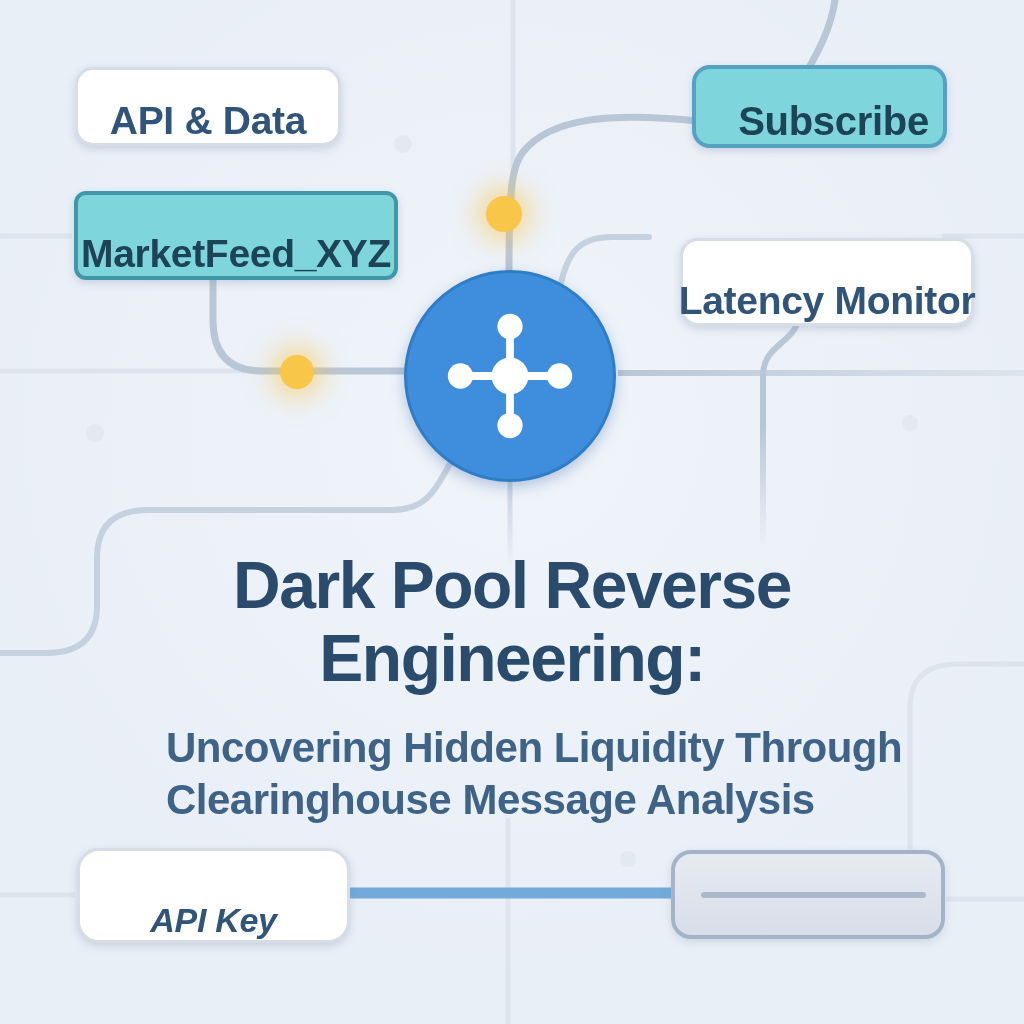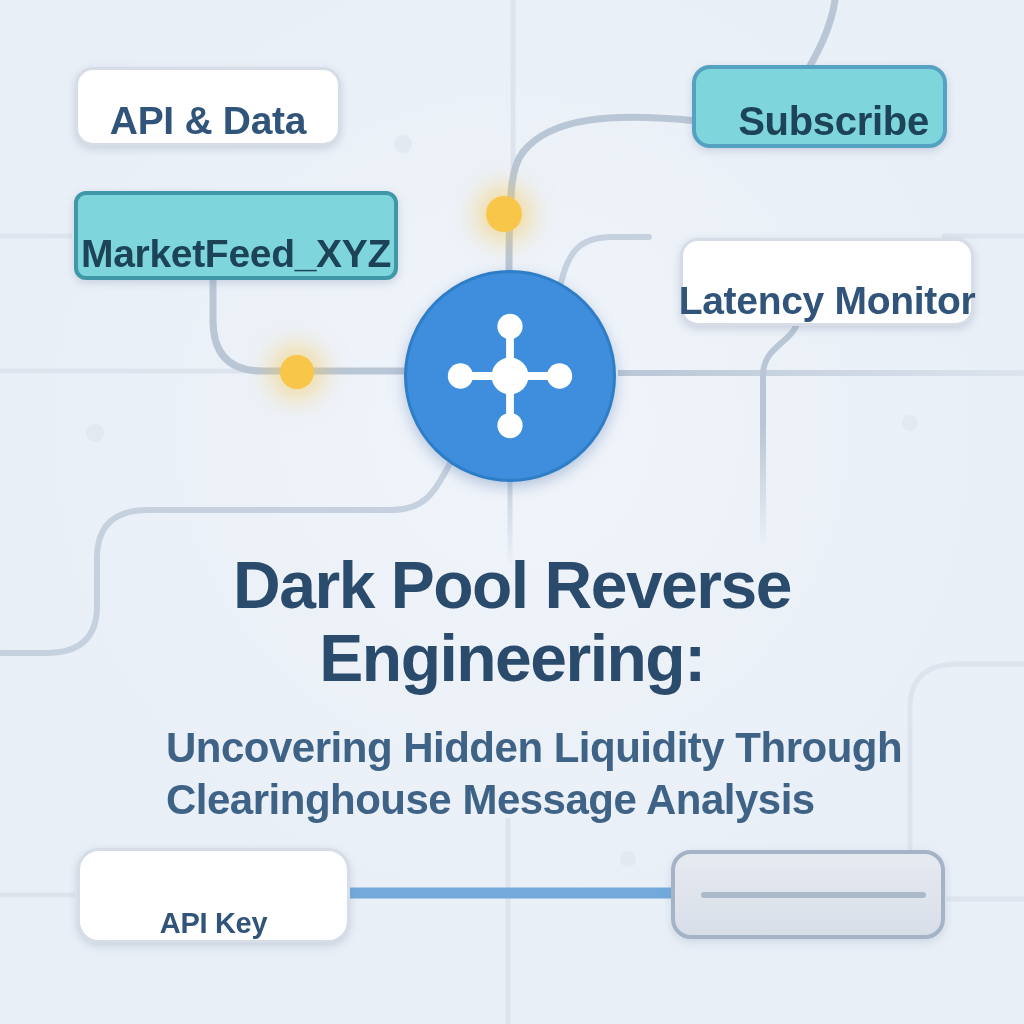--- a/index.html
+++ b/index.html
@@ -30,21 +30,21 @@
   }
   .node.teal{
     background:var(--teal-fill);
     color:var(--teal-text);
     font-weight:700;
   }
   #node-api-data{left:75px;top:67px;width:266px;height:79px;border-radius:18px;font-size:39px;}
   #node-subscribe{left:692px;top:65px;width:255px;height:83px;border-radius:18px;font-size:40px;border:4px solid var(--teal-border-subscribe);padding-left:28px;}
   #node-marketfeed{left:74px;top:191px;width:324px;height:89px;border-radius:12px;font-size:39px;border:4px solid var(--teal-border-marketfeed);}
   #node-latency{left:680px;top:190px;width:294px;height:88px;border-radius:18px;font-size:39px;margin-top:48px;}
-  #node-api-key{left:77px;top:848px;width:273px;height:95px;border-radius:22px;font-size:29px;}
+  #node-api-key{left:77px;top:848px;width:273px;height:95px;border-radius:22px;font-size:34px;font-style:italic;}
   #hub{
     position:absolute;left:404px;top:270px;width:212px;height:212px;border-radius:50%;
     background:var(--hub-fill);border:3px solid var(--hub-border);box-sizing:border-box;
     z-index:3;box-shadow:0 5px 14px rgba(70,110,165,0.35);
   }
   #hub svg{position:absolute;left:0;top:0;width:100%;height:100%;}
   #title{
     position:absolute;left:0;top:549px;width:1024px;text-align:center;z-index:3;
     color:var(--title-text);font-weight:700;font-size:66px;line-height:73px;
     letter-spacing:-1.5px;

